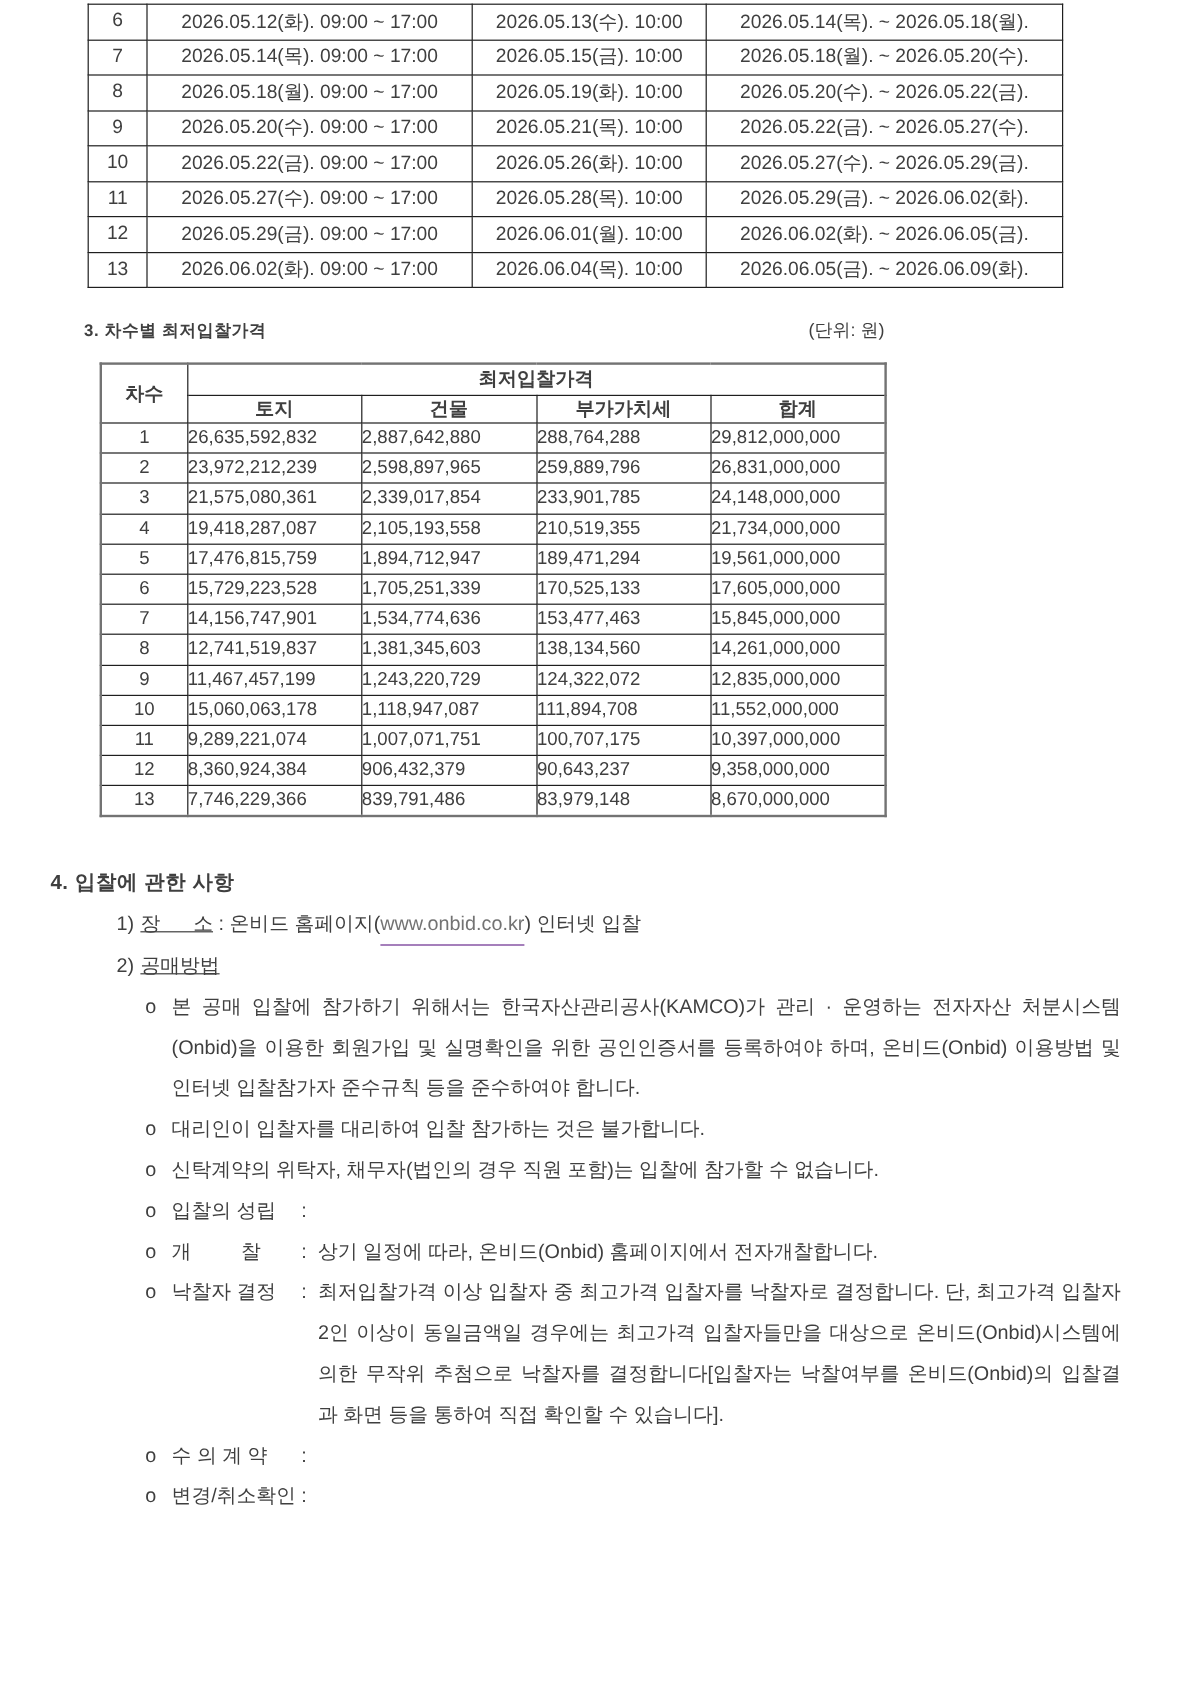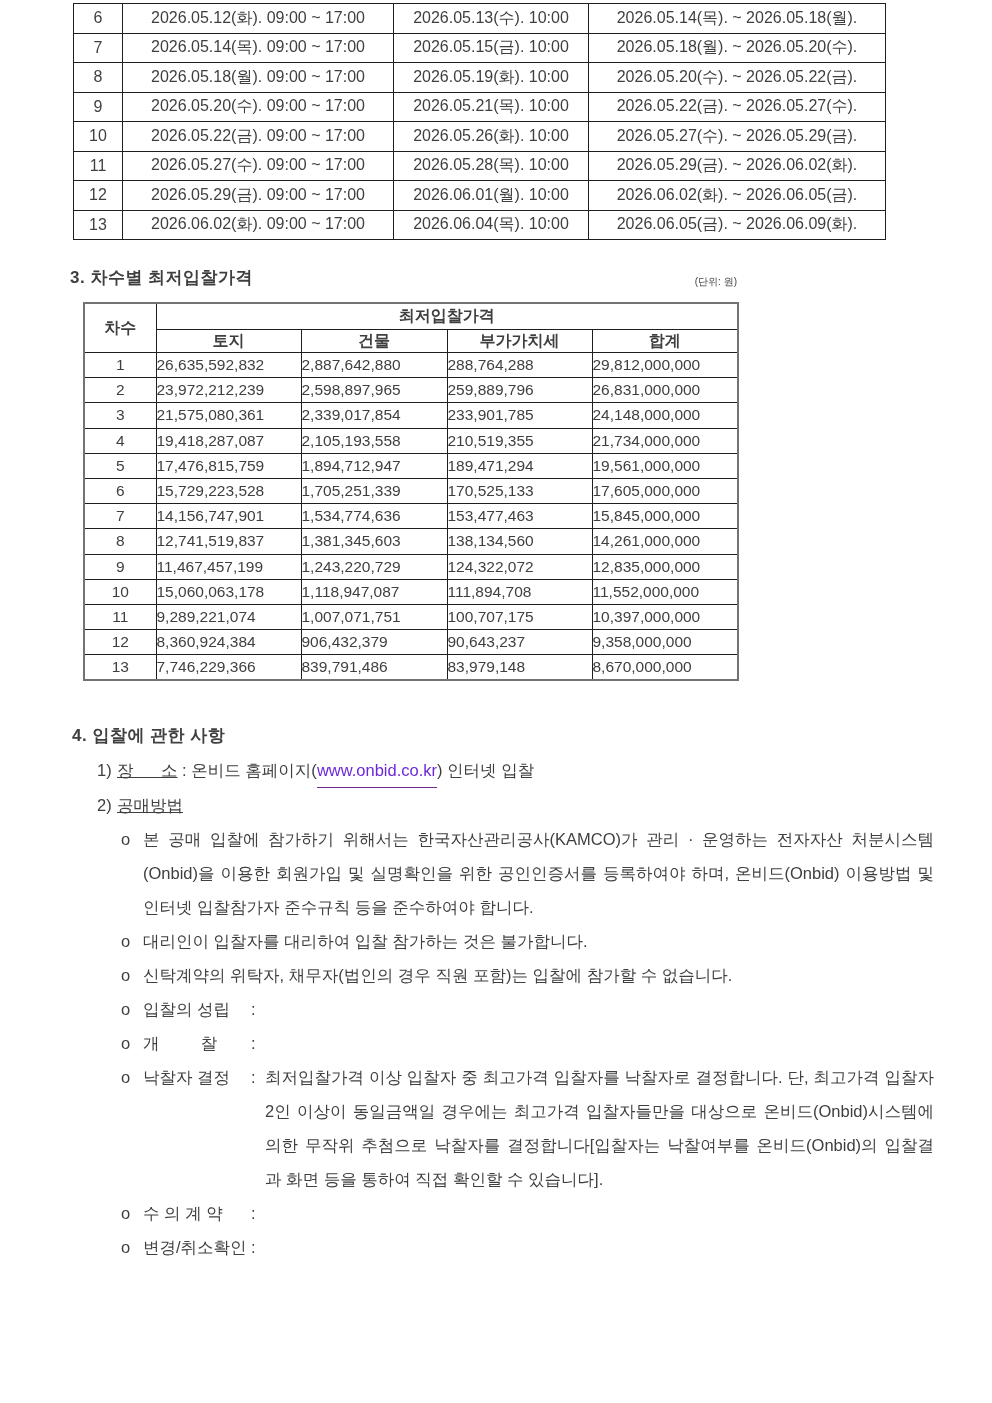--- a/index.html
+++ b/index.html
@@ -12,45 +12,45 @@
   
   .schedule{left:73px;top:3px;width:812px;border:1.5px solid #1f1f1f;}
   .schedule td{
     border:1.5px solid #1f1f1f;border-left:1px solid #1f1f1f;border-right:1px solid #1f1f1f;
     height:28.5px;text-align:center;vertical-align:middle;
     font-size:16px;padding:0 2px;white-space:nowrap;overflow:hidden;
   }
 
   
   .sec3-head{position:absolute;left:70px;top:266px;width:667px;display:flex;justify-content:space-between;align-items:flex-end;}
-  .sec3-title{font-weight:bold;font-size:17px;letter-spacing:0.5px;text-align:right;}
-  .unit-note{font-size:10px;}
+  .sec3-title{font-weight:bold;font-size:14px;letter-spacing:0.5px;text-align:right;}
+  .unit-note{font-size:15px;}
 
   
   .price{left:83px;top:302px;width:654px;border:2px solid #737373;}
   .price th{border:1.5px solid #1f1f1f;font-weight:bold;font-size:16px;padding:0;vertical-align:middle;text-align:center;}
   .price td{border:1.5px solid #1f1f1f;font-size:15.5px;padding:0;height:24.2px;vertical-align:middle;}
   .price .group-h{height:25px;}
   .price .sub-h{height:22px;}
   .price td.c{text-align:center;}
   .price td.num{text-align:left;padding-right:9px;}
 
   
   .sec4{position:absolute;left:0;top:719px;width:992px;line-height:34px;font-size:16.5px;}
-  .sec4 .sec-title{margin-left:72px;font-weight:bold;font-size:17px;letter-spacing:0.5px;}
+  .sec4 .sec-title{margin-left:42px;font-weight:bold;font-size:17px;letter-spacing:0.5px;}
   .numline{margin-left:97px;display:flex;white-space:pre;}
   .numline .nl-num{width:20px;flex:none;}
   .nl-label{white-space:pre;text-decoration:underline;}
   .nl-colon{white-space:pre;}
   .bullet{margin-left:121px;margin-right:58px;display:flex;align-items:flex-start;}
   .bullet .marker{width:22px;flex:none;}
   .bullet .blabel{width:108px;flex:none;white-space:pre;overflow:hidden;}
   .bullet .bcolon{width:14px;flex:none;text-align:left;}
   .bullet .body{flex:1;text-align:justify;}
-  .url-link{color:#6d28d9;text-decoration:none;border-bottom:1.5px solid #6b2c8f;cursor:pointer;}
+  .url-link{color:#737373;text-decoration:none;border-bottom:1.5px solid #6b2c8f;cursor:pointer;}
 </style>
 </head>
 <body>
 
 <div class="page">
 
   <table class="schedule">
     <colgroup>
       <col style="width:49px">
         <col style="width:271px">
@@ -261,20 +261,21 @@
         </div>
         <div class="bullet">
           <span class="marker">o</span>
           <span class="blabel">입찰의 성립</span>
           <span class="bcolon">:</span>
         </div>
         <div class="bullet">
           <span class="marker">o</span>
           <span class="blabel">개         찰</span>
           <span class="bcolon">:</span>
+          <div class="body">상기 일정에 따라, 온비드(Onbid) 홈페이지에서 전자개찰합니다.</div>
         </div>
         <div class="bullet">
           <span class="marker">o</span>
           <span class="blabel">낙찰자 결정</span>
           <span class="bcolon">:</span>
           <div class="body">최저입찰가격 이상 입찰자 중 최고가격 입찰자를 낙찰자로 결정합니다. 단, 최고가격 입찰자 2인 이상이 동일금액일 경우에는 최고가격 입찰자들만을 대상으로 온비드(Onbid)시스템에 의한  무작위 추첨으로 낙찰자를 결정합니다[입찰자는 낙찰여부를 온비드(Onbid)의 입찰결과 화면 등을 통하여 직접 확인할 수 있습니다].</div>
         </div>
         <div class="bullet">
           <span class="marker">o</span>
           <span class="blabel">수 의 계 약</span>

